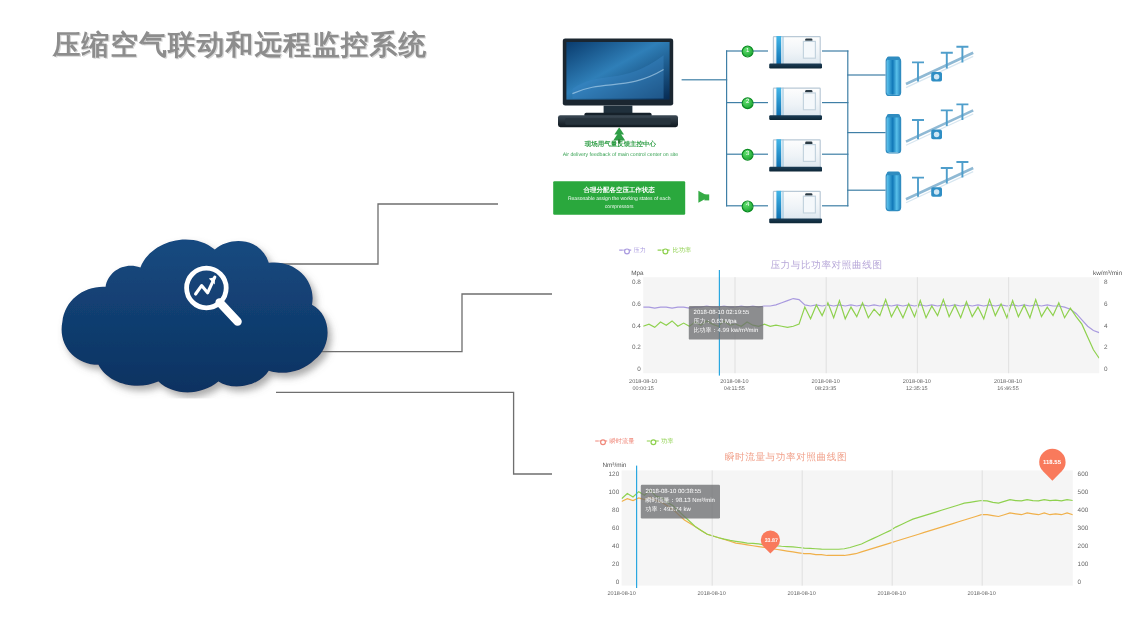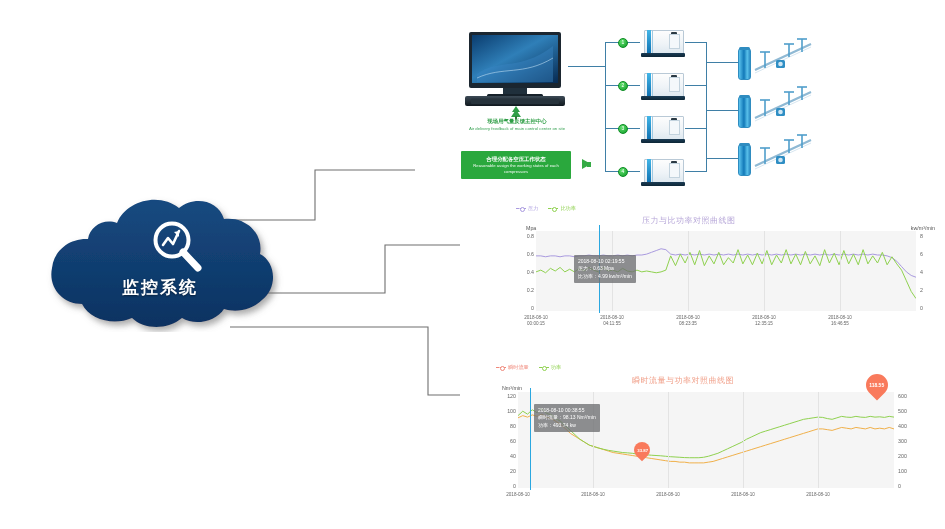--- a/index.html
+++ b/index.html
@@ -97,20 +97,21 @@
   }
   .pin span{transform:rotate(45deg);color:#fff;font-size:5px;font-weight:bold;}
   .pin.small{width:16px;height:16px;}
   .pin.small span{font-size:4.4px;}
 </style>
 </head>
 <body>
 
 <div class="root">
 
+  <div id="page-title">压缩空气联动和远程监控系统</div>
 
   <svg class="conn" style="left:230px;top:155px;width:230px;height:250px;" viewBox="0 0 230 250">
     <path d="M0 65 L85 65 L85 15 L185 15"></path>
     <path d="M0 138 L155 138 L155 90 L250 90"></path>
     <path d="M0 172 L198 172 L198 240 L265 240"></path>
   </svg>
 
   <div id="cloud-wrap">
     <svg class="cloud-svg" width="250" height="140" viewBox="0 0 250 140">
       <defs>
@@ -137,21 +138,20 @@
         C50,34 64,26 77,31 Z"></path>
     </svg>
     <div id="magnifier">
       <svg width="58" height="58" viewBox="0 0 58 58">
         <circle cx="24" cy="22" r="16.5" fill="none" stroke="#ffffff" stroke-width="4"></circle>
         <line x1="35" y1="34" x2="50" y2="50" stroke="#ffffff" stroke-width="7" stroke-linecap="round"></line>
         <polyline points="15,27 20,20 25,26 31,13" fill="none" stroke="#ffffff" stroke-width="2.6" stroke-linecap="round" stroke-linejoin="round"></polyline>
         <polygon points="31,13 26,14 31,19" fill="#ffffff"></polygon>
       </svg>
     </div>
-    <div id="cloud-label">监控系统</div>
   </div>
 
   <div id="panel-diagram">
 
     <div style="position:absolute;left:20px;top:12px;">
       <svg width="105" height="80" viewBox="0 0 105 80">
         <defs>
           <linearGradient id="scr" x1="0" y1="0" x2="1" y2="1">
             <stop offset="0%" stop-color="#0a3c6e"></stop>
             <stop offset="45%" stop-color="#2f7fb8"></stop>
@@ -372,21 +372,21 @@
     <div class="legend" style="left:4px;top:2px;">
       <div class="item" style="color:#f0887a;">
         <span class="dash"></span>
         <span>瞬时流量</span>
       </div>
       <div class="item" style="color:#8fd14f;">
         <span class="dash"></span>
         <span>功率</span>
       </div>
     </div>
-    <div class="chart-title" style="left:140px;top:13px;color:#f1a08a;">瞬时流量与功率对照曲线图</div>
+    <div class="chart-title" style="left:112px;top:13px;color:#f1a08a;">瞬时流量与功率对照曲线图</div>
 
     <div class="axis-unit" style="left:10px;top:23px;">Nm³/min</div>
 
     <div class="axis-lab" style="left:0;top:31px;width:24px;">120</div>
     <div class="axis-lab" style="left:0;top:46px;width:24px;">100</div>
     <div class="axis-lab" style="left:0;top:61px;width:24px;">80</div>
     <div class="axis-lab" style="left:0;top:76px;width:24px;">60</div>
     <div class="axis-lab" style="left:0;top:91px;width:24px;">40</div>
     <div class="axis-lab" style="left:0;top:106px;width:24px;">20</div>
     <div class="axis-lab" style="left:0;top:121px;width:24px;">0</div>

